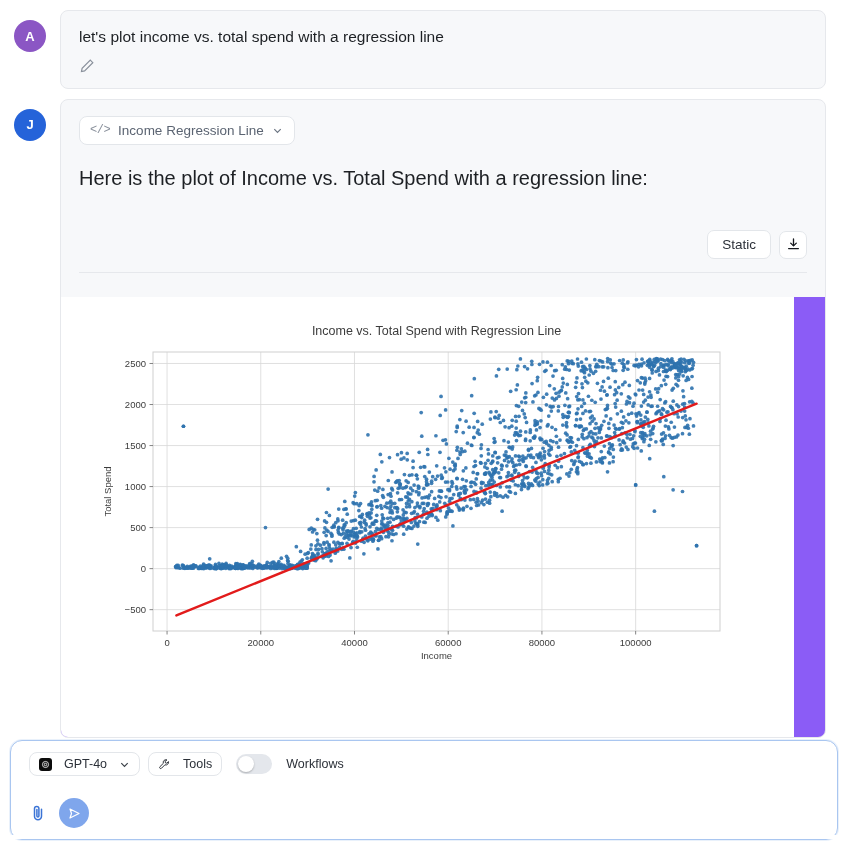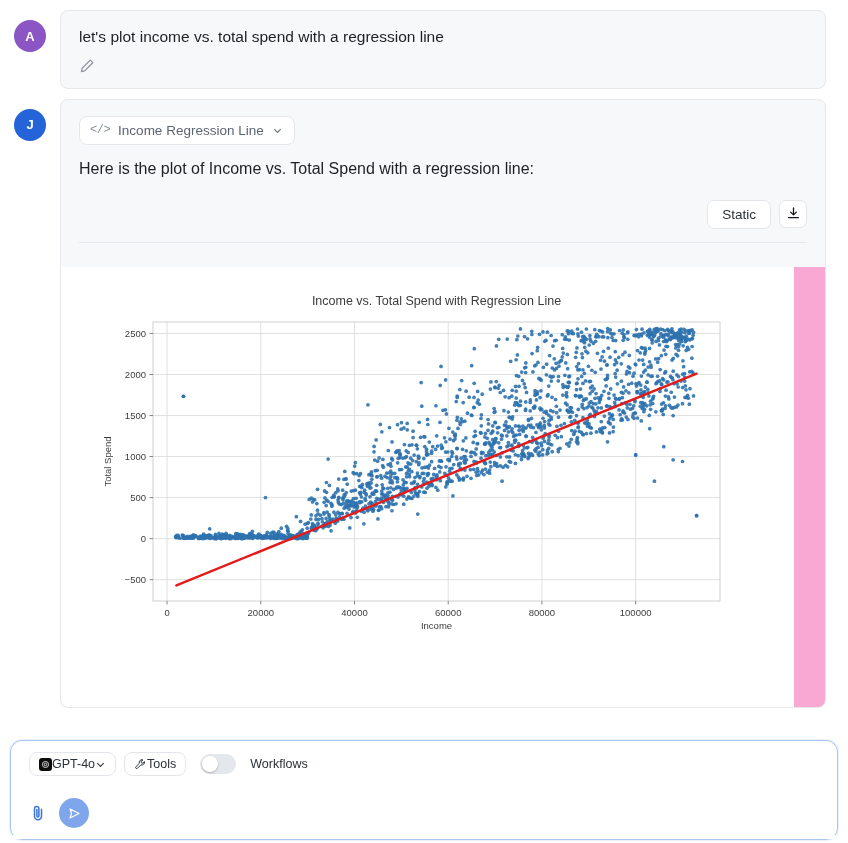--- a/index.html
+++ b/index.html
@@ -45,60 +45,60 @@
     display: inline-flex; align-items: center; gap: 8px;
     border: 1px solid #e3e6ea; background: #fff;
     border-radius: 8px; padding: 6px 11px 6px 10px;
     font-size: 13.5px; color: #5b6472;
     cursor: pointer;
   }
   .code-chip .glyph { font-family: "Liberation Mono", monospace; font-size: 12px; color:#8a919c; letter-spacing:-0.5px;}
   .chev { width: 11px; height: 11px; }
 
   .assistant-text {
-    font-size: 16px; color: #1d2024;
-    margin-top: 15px;
+    font-size: 20px; color: #1d2024;
+    margin-top: 22px;
   }
 
   
   .tools-row {
-    display: flex; justify-content: flex-end; align-items: flex-start; gap: 8px;
-    margin-top: 22px; padding-bottom: 13px;
+    display: flex; justify-content: flex-end; align-items: flex-end; gap: 8px;
+    margin-top: 40px; padding-bottom: 13px;
     border-bottom: 1px solid #e6e8ec;
   }
   .static-btn {
     border: 1px solid #e3e6ea; background: #fff; border-radius: 7px;
     padding: 6px 14px; font-size: 13.5px; color: #2b3038; cursor: pointer;
   }
   .dl-btn {
     border: 1px solid #e3e6ea; background: #fff; border-radius: 7px;
     width: 28px; height: 28px; display:flex; align-items:center; justify-content:center;
     cursor: pointer;
   }
 
   
   .chart-card {
-    background: #f9a8d4; margin-top: 24px;
+    background: #8b5cf6; margin-top: 24px;
     margin-left: -18px; margin-right: -18px;
     padding: 0;
     height: 440px;
     position: relative;
   }
   .chart-inner { position: absolute; left: 0; top: 0; width: 733px; height: 440px; }
 
   
   .composer {
     position: absolute; left: 10px; right: 10px; bottom: 3px; height: 100px;
     border: 1px solid #a9c6f0; border-radius: 12px; background: #fff;
     box-shadow: 0 0 0 1px rgba(169,198,240,0.25);
   }
   .composer-top { display: flex; align-items: center; gap: 8px; padding: 11px 14px 0 18px; }
 
   .pill {
-    display: inline-flex; align-items: center; gap: 0;
+    display: inline-flex; align-items: center; gap: 12px;
     border: 1px solid #e3e6ea; background: #fff; border-radius: 8px;
     padding: 4px 9px; font-size: 12.5px; color: #2b3038; cursor: pointer;
     white-space: nowrap;
   }
   .oai-dot {
     width: 13px; height: 13px; border-radius: 3px; background: #0c0c0c;
     display:flex; align-items:center; justify-content:center;
   }
   .toggle {
     width: 36px; height: 20px; border-radius: 10px; background: #e4e7ec;

